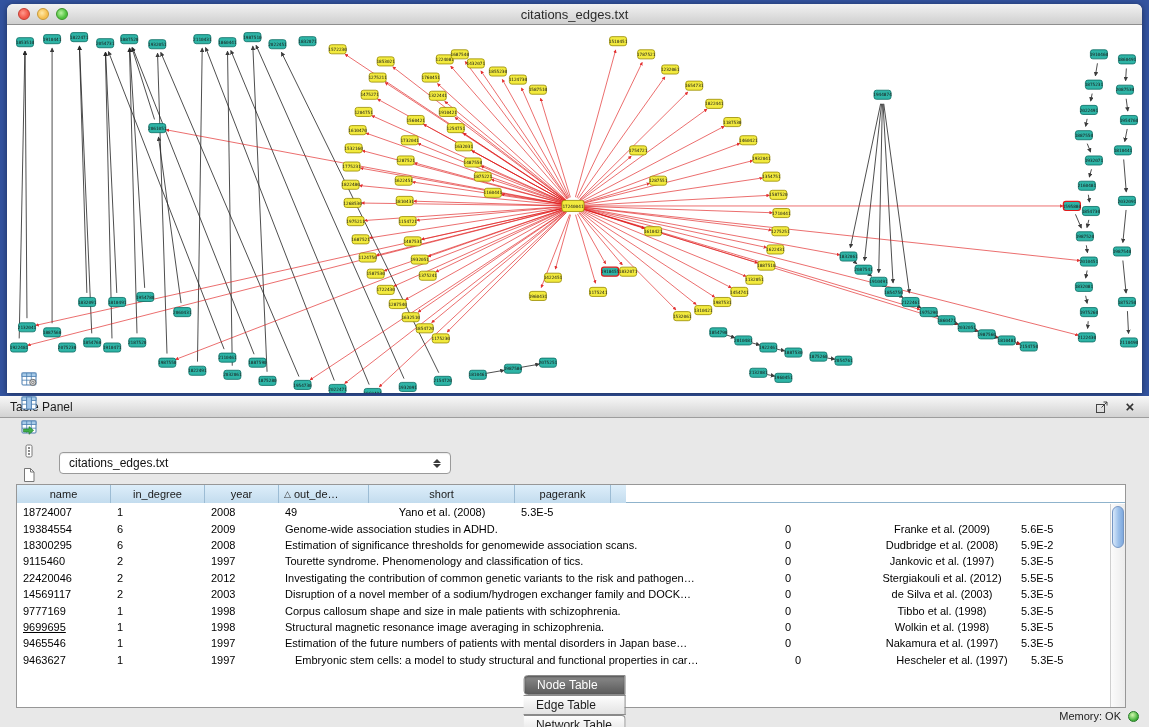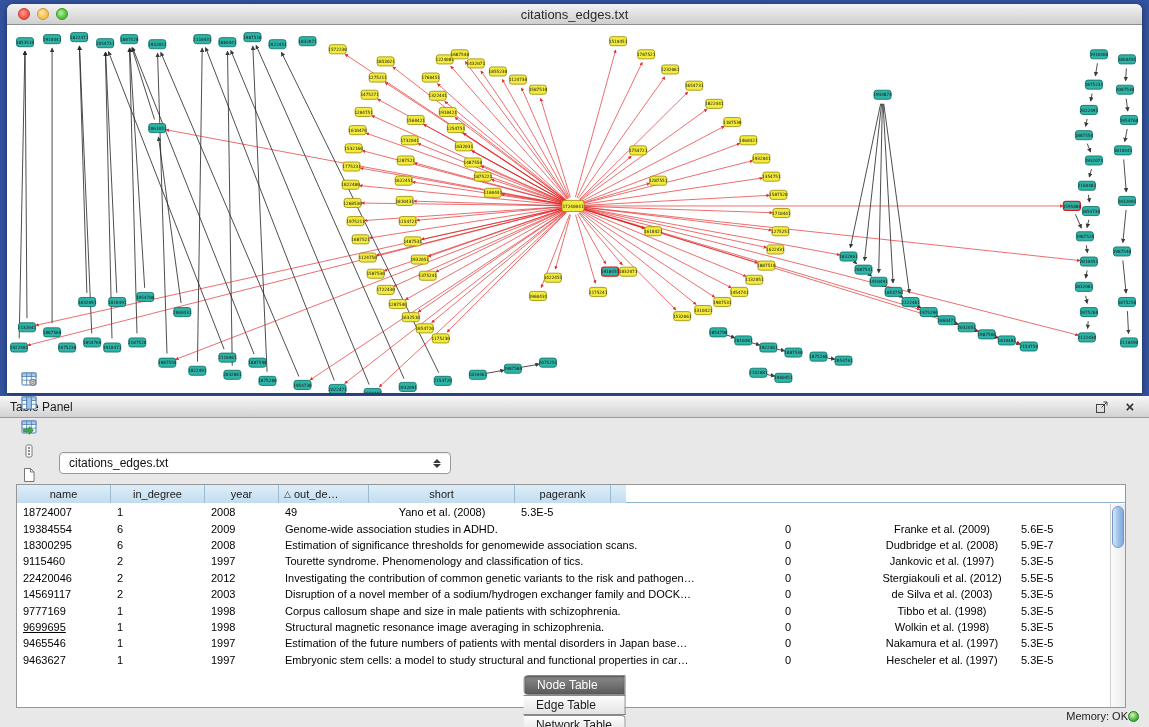--- a/index.html
+++ b/index.html
@@ -69,21 +69,21 @@
 
   .tabs { position:absolute; top:257px; left:50%; transform:translateX(-50%); display:flex;flex-direction:column; }
   .tab { height:20px; padding:0 13px; font-size:12px; display:flex; align-items:center;
          background:linear-gradient(#fdfdfd,#e3e3e3); color:#1c1c1c;
          border:1px solid #8a8a8a; border-left-width:0; }
   .tab:first-child { border-left-width:1px; border-radius:4px 0 0 4px; }
   .tab:last-child { border-radius:0 4px 4px 0; }
   .tab.active { background:linear-gradient(#8a8a8a,#5a5a5a); color:#fff;
                 box-shadow:inset 0 1px 2px rgba(0,0,0,.4); }
 
-  .statusbar { position:absolute; right:10px; bottom:4px; display:flex; align-items:center; }
+  .statusbar { position:absolute; right:10px; bottom:4px; display:flex; align-items:center; gap:7px; }
   .statusbar .mlabel { font-size:11px; color:#222; }
   .memdot { width:11px; height:11px; border-radius:50%;
             background:radial-gradient(circle at 3.5px 3px,#d2f7b0,#46b33c 65%,#2c8c2c);
             border:1px solid #267a26; }
 </style>
 </head>
 <body>
 
 <div class="desktop">
   <div class="window">
@@ -985,21 +985,21 @@
             <div class="td center" style="width: 146px;">Franke et al. (2009)</div>
             <div class="td" style="width: 96px;">5.6E-5</div>
           </div>
           <div class="trow">
             <div class="td" style="width: 94px;">18300295</div>
             <div class="td" style="width: 94px;">6</div>
             <div class="td" style="width: 74px;">2008</div>
             <div class="td" style="width: 500px;">Estimation of significance thresholds for genomewide association scans.</div>
             <div class="td" style="width: 90px;">0</div>
             <div class="td center" style="width: 146px;">Dudbridge et al. (2008)</div>
-            <div class="td" style="width: 96px;">5.9E-7</div>
+            <div class="td" style="width: 96px;">5.9E-2</div>
           </div>
           <div class="trow">
             <div class="td" style="width: 94px;">9115460</div>
             <div class="td" style="width: 94px;">2</div>
             <div class="td" style="width: 74px;">1997</div>
             <div class="td" style="width: 500px;">Tourette syndrome. Phenomenology and classification of tics.</div>
             <div class="td" style="width: 90px;">0</div>
             <div class="td center" style="width: 146px;">Jankovic et al. (1997)</div>
             <div class="td" style="width: 96px;">5.3E-5</div>
           </div>
@@ -1045,21 +1045,21 @@
             <div class="td" style="width: 74px;">1997</div>
             <div class="td" style="width: 500px;">Estimation of the future numbers of patients with mental disorders in Japan base…</div>
             <div class="td" style="width: 90px;">0</div>
             <div class="td center" style="width: 146px;">Nakamura et al. (1997)</div>
             <div class="td" style="width: 96px;">5.3E-5</div>
           </div>
           <div class="trow">
             <div class="td" style="width: 94px;">9463627</div>
             <div class="td" style="width: 94px;">1</div>
             <div class="td" style="width: 74px;">1997</div>
-            <div class="td" style="width: 500px;">Embryonic stem cells: a model to study structural and functional properties in car…</div>
+            <div class="td" style="width: 500px; margin-left: 10px;">Embryonic stem cells: a model to study structural and functional properties in car…</div>
             <div class="td" style="width: 90px;">0</div>
             <div class="td center" style="width: 146px;">Hescheler et al. (1997)</div>
             <div class="td" style="width: 96px;">5.3E-5</div>
           </div>
         </div>
       <div class="vscroll">
         <div class="vthumb"></div>
       </div>
     </div>
 

